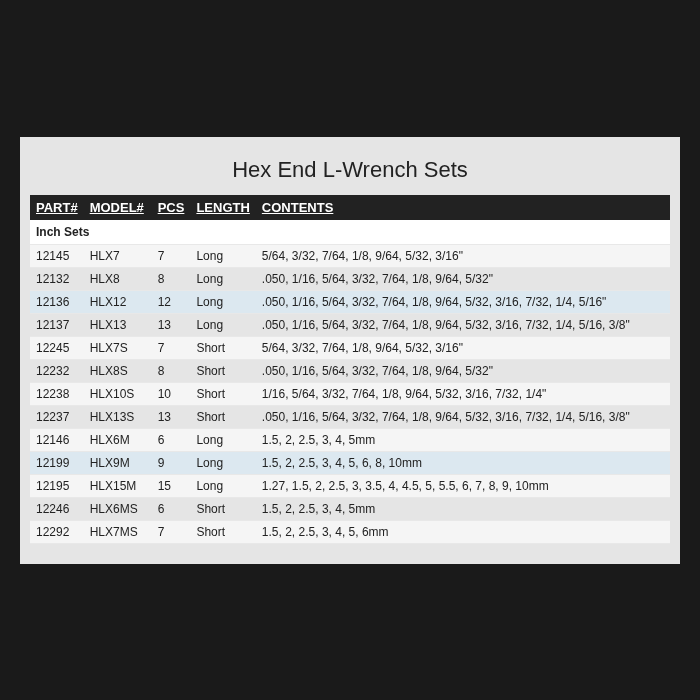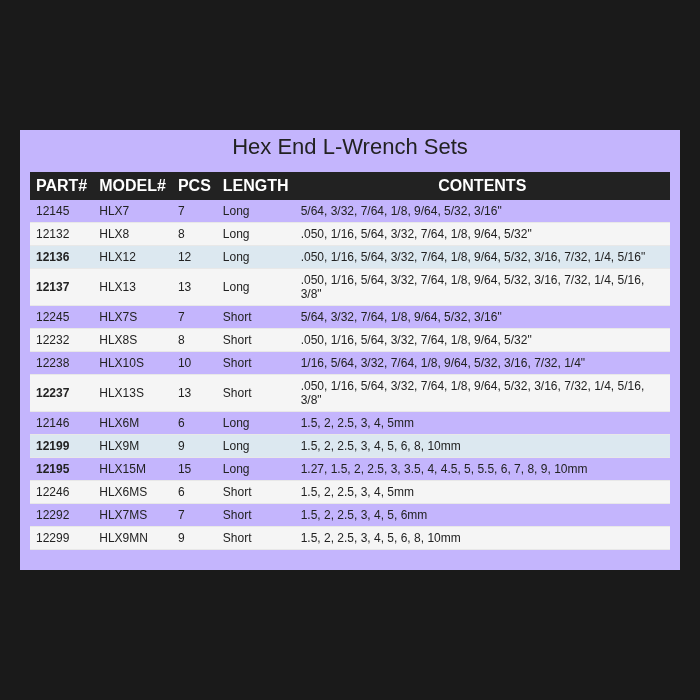--- a/index.html
+++ b/index.html
@@ -6,45 +6,46 @@
     body {
       background: #1a1a1a;
       display: flex;
       justify-content: center;
       align-items: center;
       width: 700px;
       height: 700px;
       font-family: Arial, sans-serif;
     }
     .card {
-      background: #c4b5fd;
+      background: #e5e5e5;
       width: 660px;
-      padding: 4px 10px 20px 10px;
+      padding: 20px 10px 20px 10px;
     }
     .page-title {
       text-align: center;
       font-size: 22px;
       font-weight: normal;
       margin-bottom: 12px;
       color: #222;
     }
     table {
       width: 100%;
       border-collapse: collapse;
       font-size: 12px;
     }
     thead tr {
       background: #222;
       color: #fff;
     }
     thead th {
       padding: 5px 6px;
-      text-align: center;
+      text-align: left;
       font-weight: bold;
-      font-size: 16px;
+      font-size: 13px;
+      text-decoration: underline;
     }
     .section-header td {
       background: #fff;
       font-weight: bold;
       font-size: 12px;
       padding: 5px 6px;
       color: #222;
     }
     tbody tr {
       border-bottom: 1px solid #e8e8e8;
@@ -54,21 +55,21 @@
     }
     tbody tr.highlighted {
       background: #dce8f0;
     }
     td {
       padding: 4px 6px;
       color: #222;
       vertical-align: middle;
     }
     .part-bold {
-      font-weight: bold;
+      font-weight: normal;
     }
     .col-part { width: 52px; }
     .col-model { width: 68px; }
     .col-pcs { width: 36px; }
     .col-length { width: 58px; }
     .col-contents { }
   </style>
 </head>
 <body>
 
@@ -78,20 +79,23 @@
     <thead>
       <tr>
         <th class="col-part">PART#</th>
         <th class="col-model">MODEL#</th>
         <th class="col-pcs">PCS</th>
         <th class="col-length">LENGTH</th>
         <th class="col-contents">CONTENTS</th>
       </tr>
     </thead>
     <tbody id="table-body">
+    <tr class="section-header">
+          <td colspan="5">Inch Sets</td>
+        </tr>
         <tr>
           <td>12145</td>
           <td>HLX7</td>
           <td>7</td>
           <td>Long</td>
           <td>5/64, 3/32, 7/64, 1/8, 9/64, 5/32, 3/16"</td>
         </tr>
         <tr>
           <td>12132</td>
           <td>HLX8</td>
@@ -169,22 +173,15 @@
           <td>Short</td>
           <td>1.5, 2, 2.5, 3, 4, 5mm</td>
         </tr>
         <tr>
           <td>12292</td>
           <td>HLX7MS</td>
           <td>7</td>
           <td>Short</td>
           <td>1.5, 2, 2.5, 3, 4, 5, 6mm</td>
         </tr>
-        <tr>
-          <td>12299</td>
-          <td>HLX9MN</td>
-          <td>9</td>
-          <td>Short</td>
-          <td>1.5, 2, 2.5, 3, 4, 5, 6, 8, 10mm</td>
-        </tr>
       </tbody>
   </table>
 </div>
 
 </body></html>

